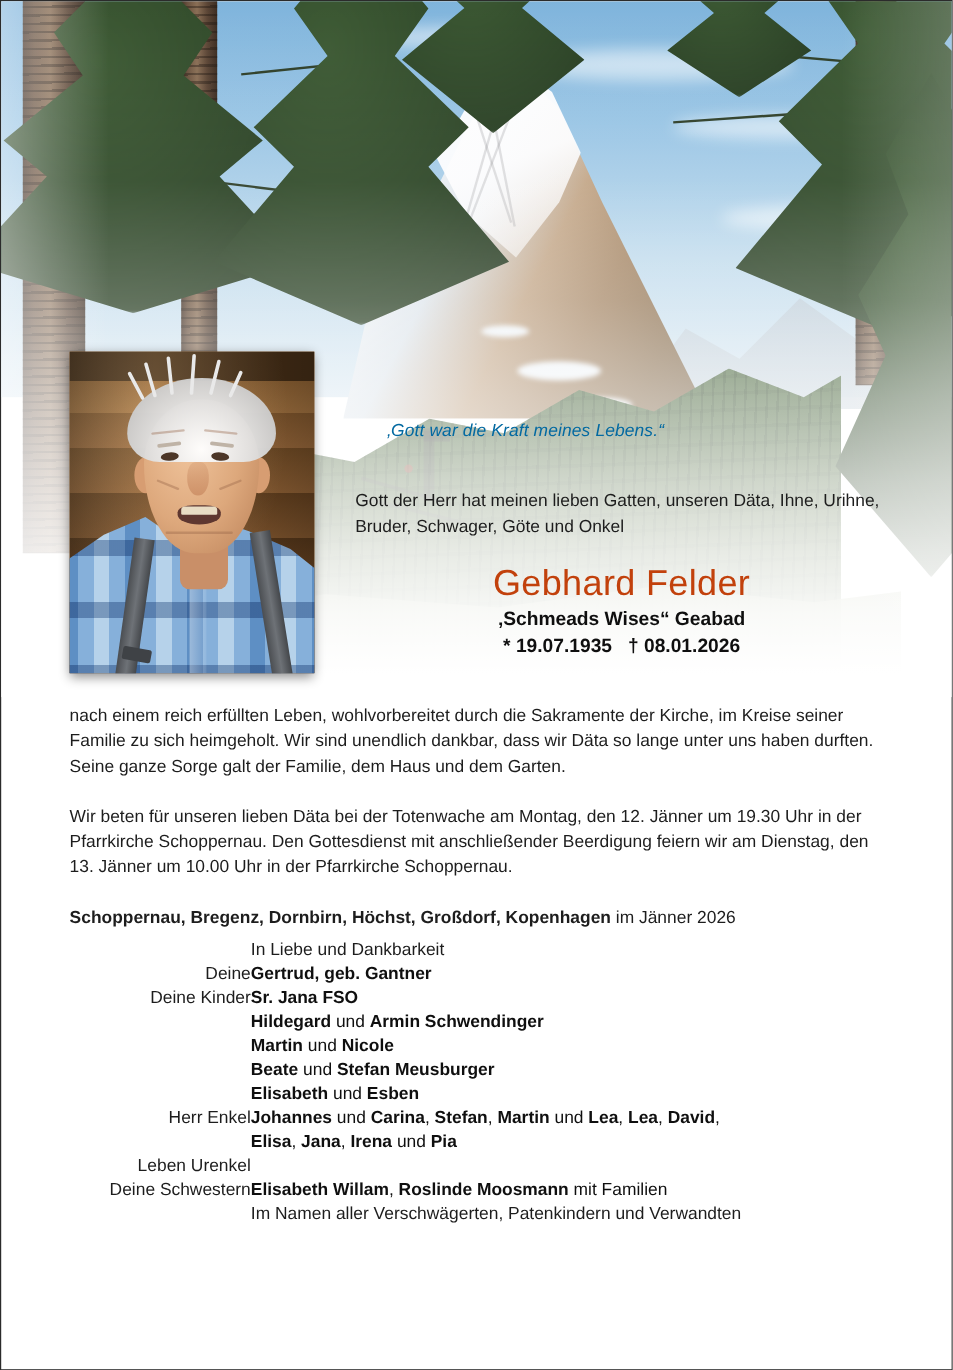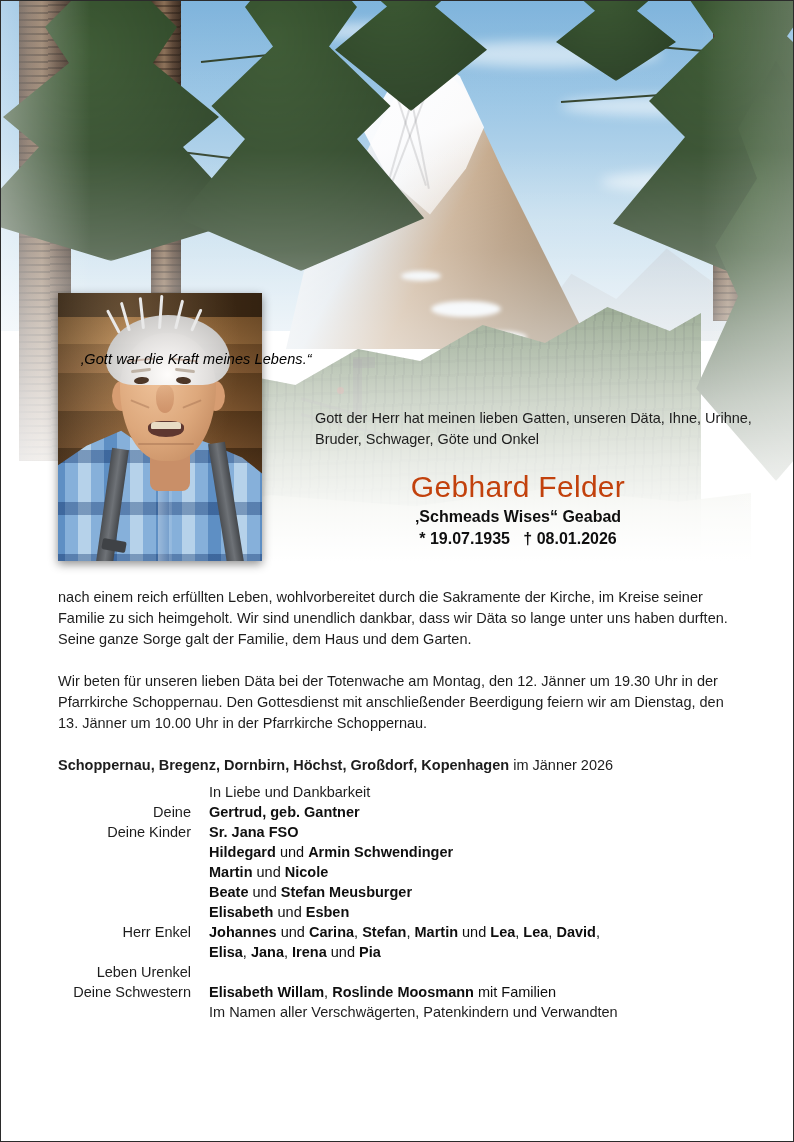--- a/index.html
+++ b/index.html
@@ -403,31 +403,32 @@
   .pw-wrinkle.k2 { left: 112px; top: 66px;  width: 28px; transform: rotate(6deg); }
   .pw-wrinkle.k3 { left: 72px;  top: 110px; width: 20px; transform: rotate(22deg); }
   .pw-wrinkle.k4 { left: 124px; top: 110px; width: 20px; transform: rotate(-22deg); }
   .pw-wrinkle.k5 { left: 80px;  top: 150px; width: 56px; transform: rotate(0deg); }
 
   
   .quote {
     position: absolute;
     left: 0; top: 350px;
     width: 794px;
+    text-align: center;
     padding-left: 80px;
     box-sizing: border-box;
     font-style: italic;
     font-size: 14.5px;
     letter-spacing: .1px;
-    color: #000000;
+    color: #0369a1;
   }
 
   .intro {
     position: absolute;
-    left: 314px; top: 407px;
+    left: 295px; top: 407px;
     width: 450px;
     font-size: 14.5px;
     line-height: 21px;
     color: #1d1d1d;
   }
 
   .name-block {
     position: absolute;
     left: 297px; top: 468px;
     width: 440px;
@@ -477,21 +478,20 @@
     line-height: 20px;
   }
   .fam-row {
     display: flex;
     align-items: baseline;
   }
   .fam-label {
     width: 151px;
     flex: 0 0 151px;
     text-align: right;
-    padding-right: 18px;
     box-sizing: border-box;
     color: #1d1d1d;
     font-weight: 400;
     white-space: nowrap;
   }
   .fam-value {
     flex: 1 1 auto;
     color: #0f0f0f;
   }
   .fam-value.plain { font-weight: 400; color: #1d1d1d; }

